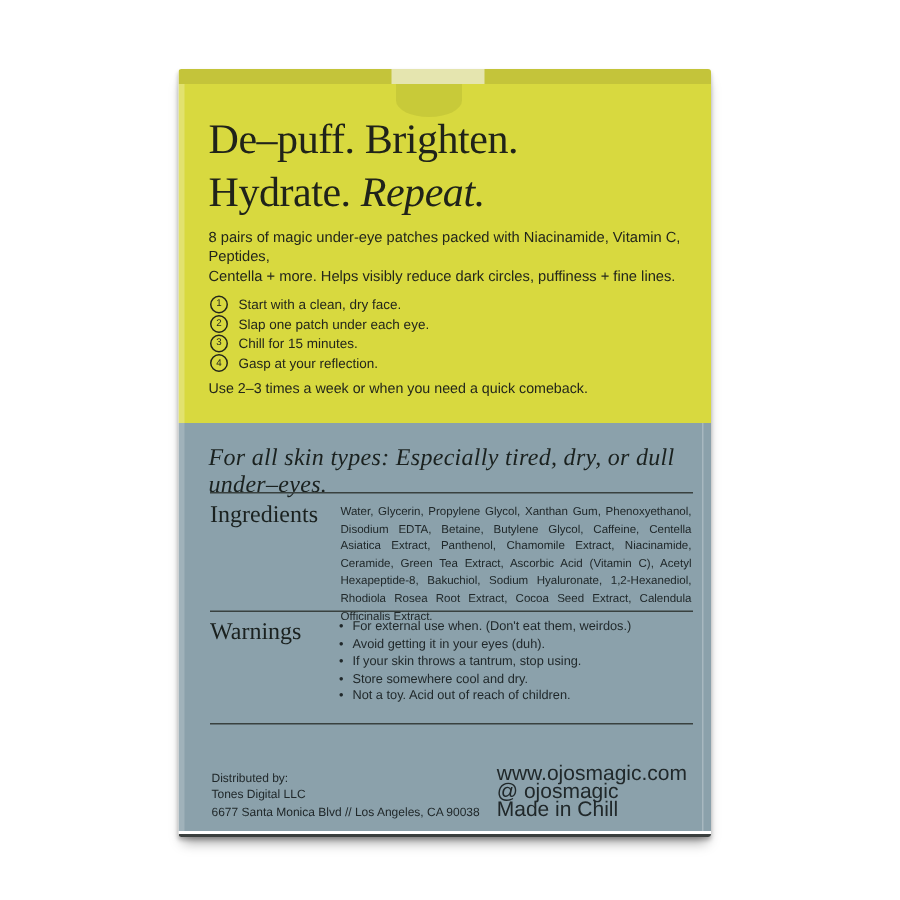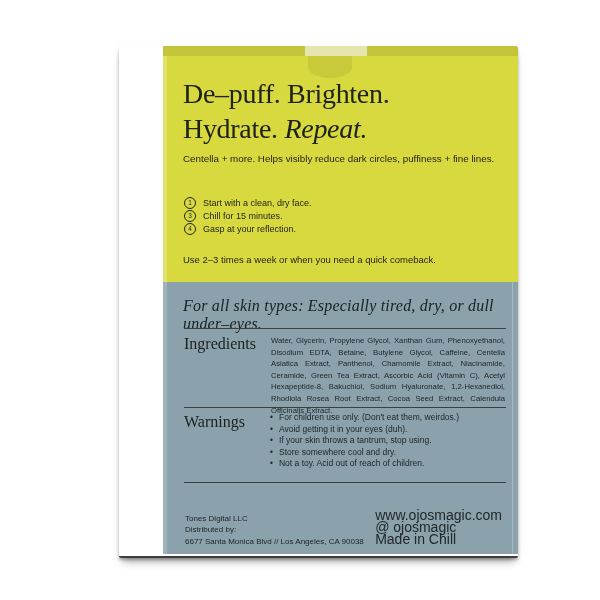--- a/index.html
+++ b/index.html
@@ -1,21 +1,21 @@
 <!DOCTYPE html>
 <html><head>
 <meta charset="utf-8">
 <style>
   html,body{margin:0;padding:0;background:#ffffff;}
   .scene{position:relative;width:600px;height:600px;background:#ffffff;overflow:hidden;
          font-family:"Liberation Sans",sans-serif;}
   .box{position:absolute;left:119px;top:46px;width:355px;height:510px;border-radius:2px;
        border-bottom:2px solid #3a3f3e;
        box-shadow:0 6px 8px -3px rgba(0,0,0,0.38), 0 2px 3px rgba(0,0,0,0.25);
-       overflow:hidden;padding-left:44px;}
+       overflow:hidden;}
   
   .lip{position:relative;height:10px;background:#c4c43a;}
   .hang-tab{position:absolute;left:142px;top:0;width:62px;height:10px;background:#e9e9bc;opacity:.9;}
   
   .panel-yellow{position:relative;height:226px;background:#d8d93f;color:#23261b;}
   .panel-yellow::before{content:"";position:absolute;left:0;top:0;bottom:0;width:4px;
        background:rgba(255,255,255,0.25);}
   .thumb-notch{position:absolute;left:145px;top:0;width:44px;height:22px;
        border-radius:0 0 44px 44px / 0 0 22px 22px;background:rgba(90,95,20,0.12);}
   .headline{position:absolute;left:20px;top:20px;font-family:"Liberation Serif",serif;
@@ -60,27 +60,32 @@
 
     <div class="panel-yellow">
       <div class="thumb-notch"></div>
 
       <div class="headline">
         <div>De–puff. Brighten.</div>
         <div><span>Hydrate. </span><span class="it">Repeat.</span></div>
       </div>
 
       <div class="intro">
+        <div>8 pairs of magic under-eye patches packed with Niacinamide, Vitamin C, Peptides,</div>
         <div>Centella + more. Helps visibly reduce dark circles, puffiness + fine lines.</div>
       </div>
 
       <div class="steps">
         <div class="step">
           <span class="step-num">1</span>
           <span>Start with a clean, dry face.</span>
+        </div>
+        <div class="step">
+          <span class="step-num">2</span>
+          <span>Slap one patch under each eye.</span>
         </div>
         <div class="step">
           <span class="step-num">3</span>
           <span>Chill for 15 minutes.</span>
         </div>
         <div class="step">
           <span class="step-num">4</span>
           <span>Gasp at your reflection.</span>
         </div>
       </div>
@@ -95,21 +100,21 @@
 
       <div class="sec-label ing-label">Ingredients</div>
       <div class="ing-text">Water, Glycerin, Propylene Glycol, Xanthan Gum, Phenoxyethanol, Disodium EDTA, Betaine, Butylene Glycol, Caffeine, Centella Asiatica Extract, Panthenol, Chamomile Extract, Niacinamide, Ceramide, Green Tea Extract, Ascorbic Acid (Vitamin C), Acetyl Hexapeptide-8, Bakuchiol, Sodium Hyaluronate, 1,2-Hexanediol, Rhodiola Rosea Root Extract, Cocoa Seed Extract, Calendula Officinalis Extract.</div>
 
       <div class="rule rule2"></div>
 
       <div class="sec-label warn-label">Warnings</div>
       <div class="warn-list">
         <div class="warn-item">
           <span class="bullet">•</span>
-          <span>For children use only. (Don't eat them, weirdos.)</span>
+          <span>For external use when. (Don't eat them, weirdos.)</span>
         </div>
         <div class="warn-item">
           <span class="bullet">•</span>
           <span>Avoid getting it in your eyes (duh).</span>
         </div>
         <div class="warn-item">
           <span class="bullet">•</span>
           <span>If your skin throws a tantrum, stop using.</span>
         </div>
         <div class="warn-item">
@@ -118,22 +123,22 @@
         </div>
         <div class="warn-item">
           <span class="bullet">•</span>
           <span>Not a toy.  Acid out of reach of children.</span>
         </div>
       </div>
 
       <div class="rule rule3"></div>
 
       <div class="footer-left">
+        <div>Distributed by:</div>
         <div>Tones Digital LLC</div>
-        <div>Distributed by:</div>
         <div>6677 Santa Monica Blvd // Los Angeles, CA 90038</div>
       </div>
 
       <div class="footer-right">
         <div>www.ojosmagic.com</div>
         <div>@ ojosmagic</div>
         <div>Made in Chill</div>
       </div>
     </div>
 

